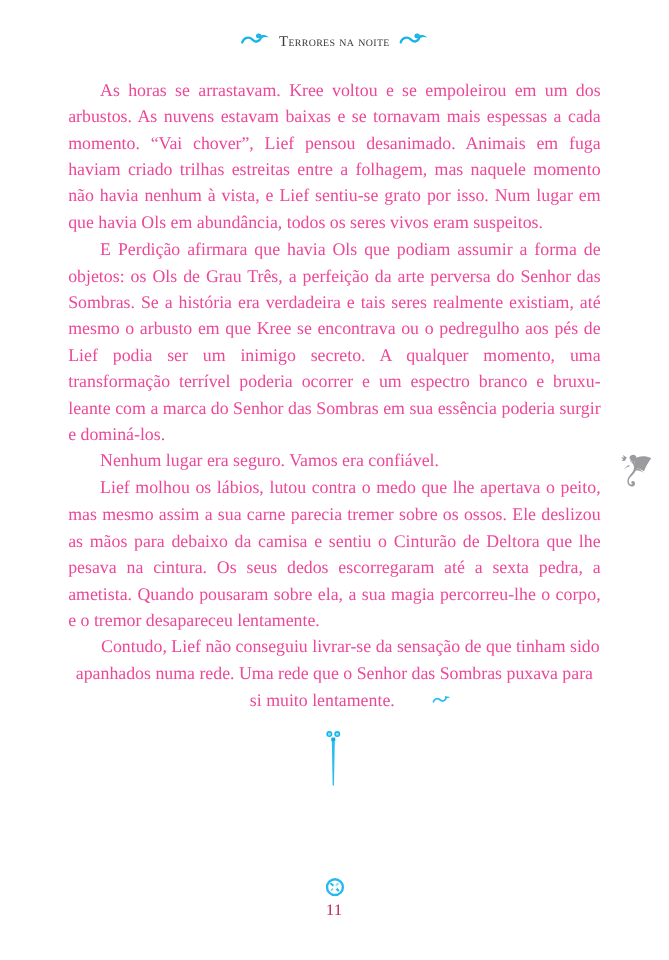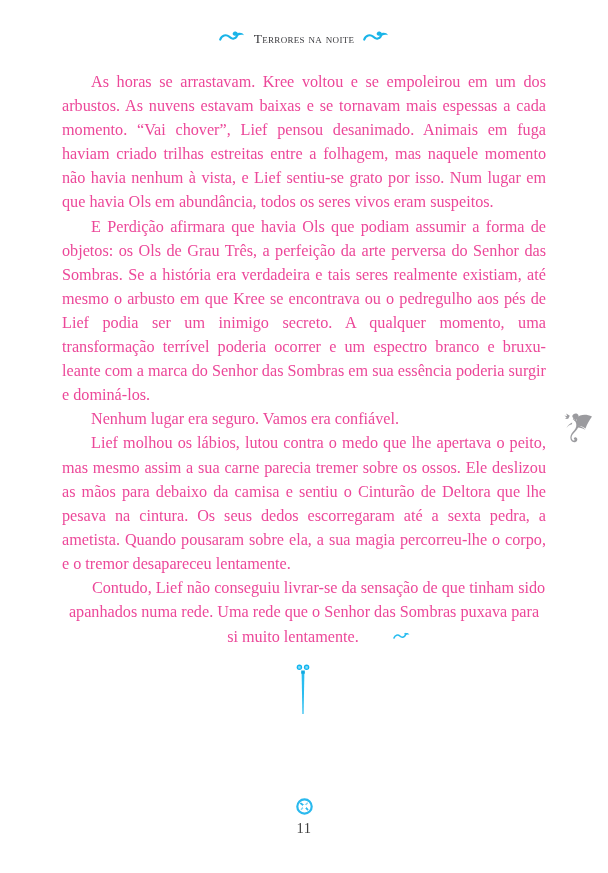--- a/index.html
+++ b/index.html
@@ -112,21 +112,21 @@
     display: block;
     margin: 0 auto 4px auto;
     width: 17px;
     height: 17px;
   }
   .folio-number {
     display: block;
     font-family: "Liberation Serif", "DejaVu Serif", serif;
     font-size: 14.5px;
     letter-spacing: 0.6px;
-    color: #404040;
+    color: #be185d;
     line-height: 18px;
   }
 </style>
 </head>
 <body>
 
 <div class="page">
 
   <div class="running-head">
     <span class="orn-wave left">

